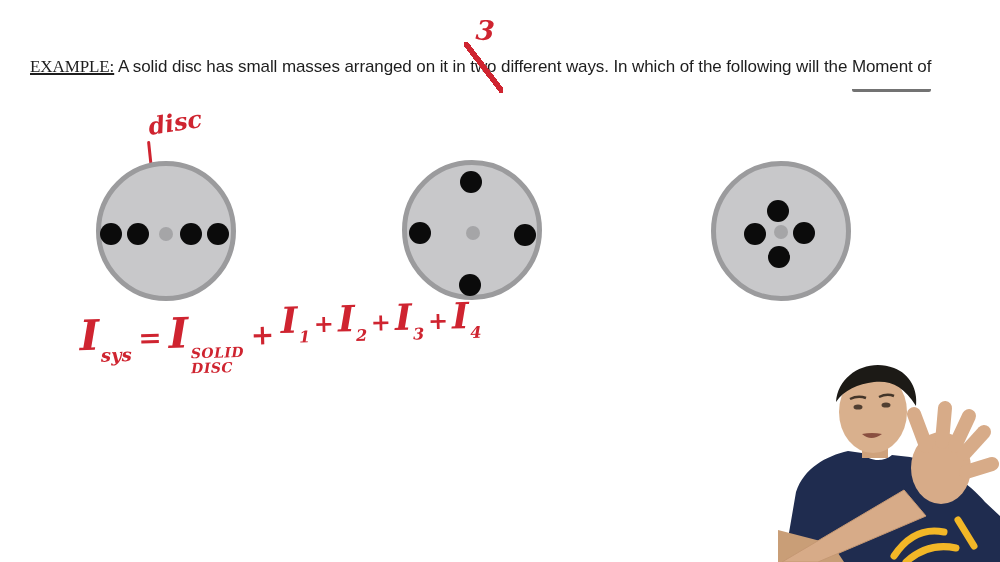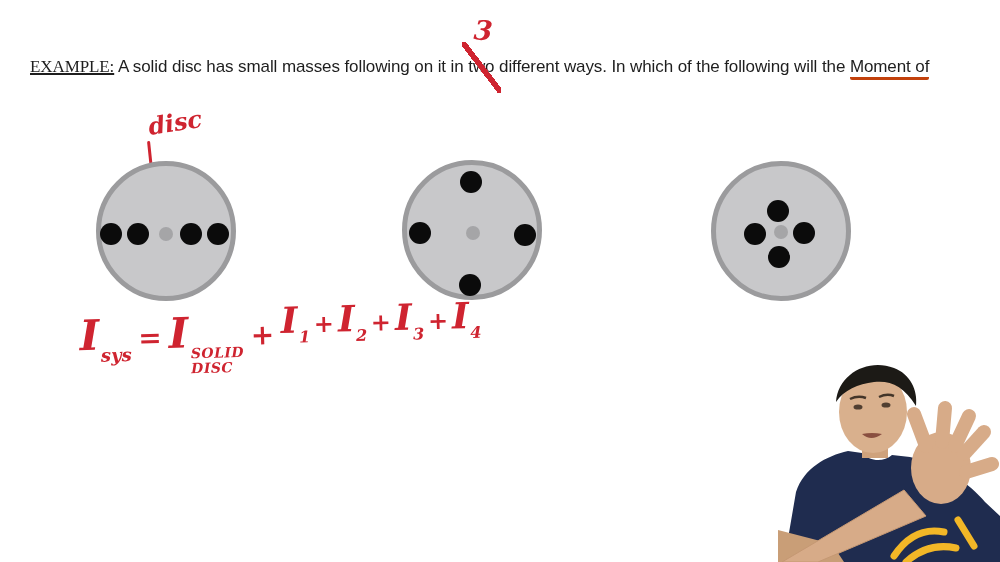--- a/index.html
+++ b/index.html
@@ -4,21 +4,21 @@
 <style>
   html,body{margin:0;padding:0;background:#ffffff;}
   .stage{position:relative;width:1000px;height:562px;background:#ffffff;overflow:hidden;
          font-family:"Liberation Sans",sans-serif;}
 
   
   .question{position:absolute;left:30px;top:52px;color:#1e1e1e;font-size:17px;
             letter-spacing:-0.1px;line-height:29px;}
   .qline{white-space:nowrap;}
   .ex-label{text-decoration:underline;text-decoration-thickness:1.5px;font-family:Liberation Serif, serif;}
-  .u-red{display:inline-block;border-bottom:3px solid #c2410c;padding-bottom:1px;
+  .u-red{display:inline-block;border-bottom:3px solid #737373;padding-bottom:13px;
          border-radius:2px;line-height:19px;}
   .qmark{font-weight:700;}
   .struck{position:relative;display:inline-block;}
   .slash{position:absolute;left:-6px;right:-7px;top:-10px;bottom:-12px;
          background:linear-gradient(to top right,transparent 46%,#cf2430 46%,#cf2430 55%,transparent 55%);}
   .three{position:absolute;left:6px;top:-36px;color:#cf2430;font-size:27px;
          font-family:"DejaVu Serif",serif;font-style:italic;font-weight:700;transform:rotate(4deg);}
 
   
   .disc{position:absolute;width:140px;height:140px;border-radius:50%;
@@ -51,21 +51,21 @@
   
   .person{position:absolute;left:778px;top:350px;}
 </style>
 </head>
 <body>
 
 <div class="stage">
 
   <div class="question">
     <div class="qline">
-      <span class="ex-label">EXAMPLE:</span><span> A solid disc has small masses following on it in </span><span class="struck"><span>two</span><span class="slash"></span><span class="three">3</span></span><span> different ways. In which of the following will the </span><span class="u-red">Moment of</span>
+      <span class="ex-label">EXAMPLE:</span><span> A solid disc has small masses arranged on it in </span><span class="struck"><span>two</span><span class="slash"></span><span class="three">3</span></span><span> different ways. In which of the following will the </span><span class="u-red">Moment of</span>
     </div>
   </div>
 
   <div class="disc-label">disc</div>
   <div class="disc-pointer"></div>
 
   <div class="disc" style="left:96px;top:161px;">
     <div class="mass" style="left:-1px;top:57px;"></div>
     <div class="mass" style="left:26px;top:57px;"></div>
     <div class="axis-dot" style="left:58px;top:61px;"></div>

